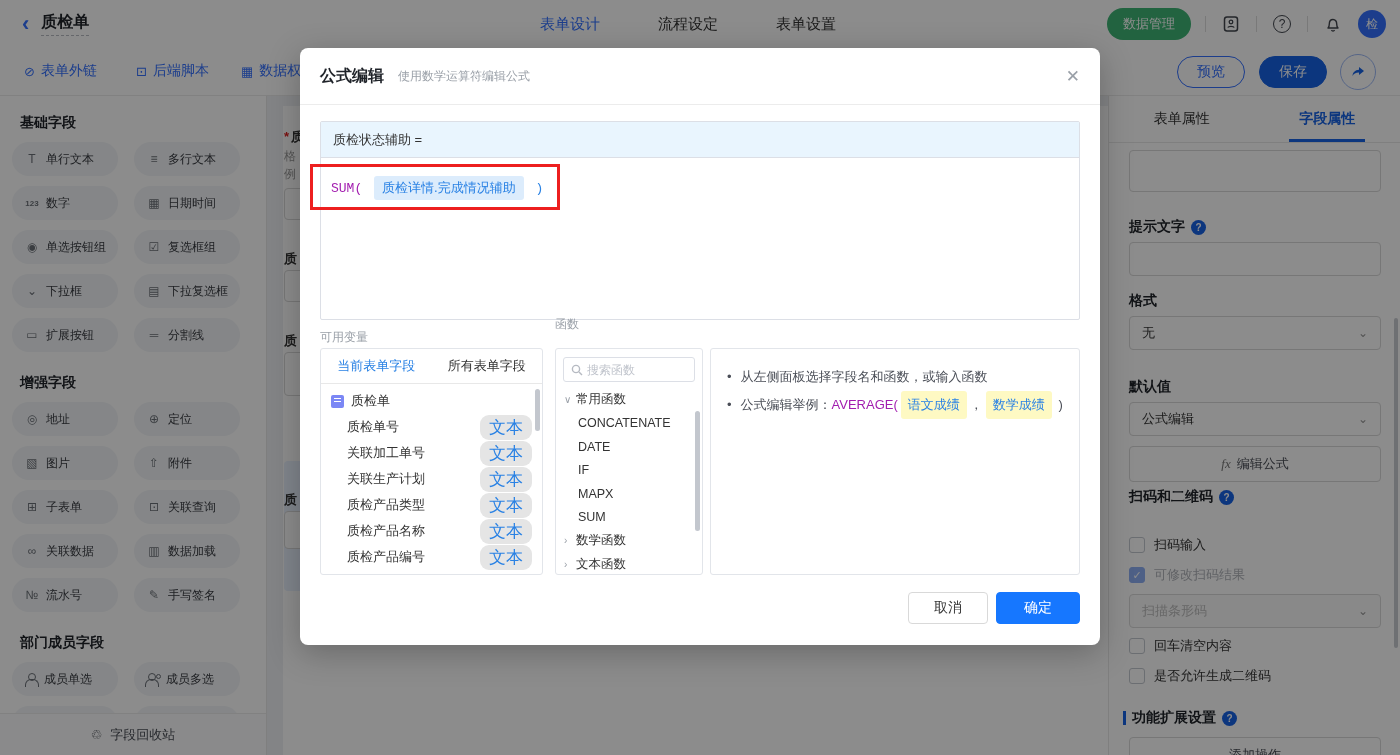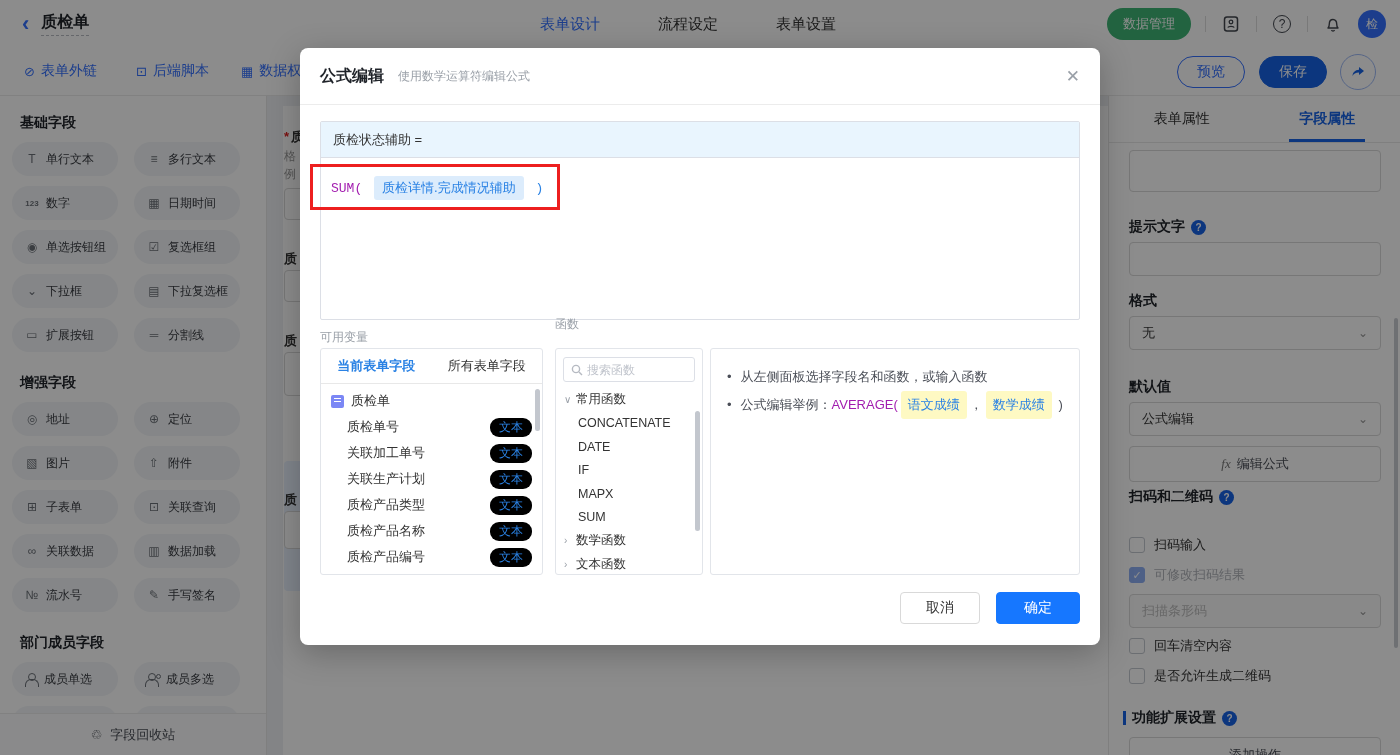--- a/index.html
+++ b/index.html
@@ -86,45 +86,45 @@
   .f-head { height:36px; background:#e9f5fe; border-bottom:1px solid #dcdfe6; display:flex; align-items:center; padding:0 12px; font-size:13px; color:#333; }
   .f-body { padding:18px 10px; font-family:"Liberation Mono","DejaVu Sans Mono",monospace; font-size:13px; }
   .f-func { color:#a21caf; }
   .chip { display:inline-block; background:#dcecfc; color:#2a82e4; font-family:"Liberation Sans","DejaVu Sans",sans-serif; border-radius:3px; padding:3px 8px; font-size:13px; margin:0 4px; }
   .red-note { position:absolute; left:10px; top:116px; width:250px; height:46px; border:3px solid #ed1f1f; z-index:5; pointer-events:none; }
 
   .m-sec-label { position:absolute; font-size:12px; color:#9aa0a8; }
   .vpanel { position:absolute; left:20px; top:300px; width:223px; height:227px; border:1px solid #e2e5ea; border-radius:3px; overflow:hidden; }
   .v-tabs { height:35px; border-bottom:1px solid #e8e8e8; display:flex; align-items:center; }
   .v-tab { flex:1; text-align:center; font-size:13px; color:#333; cursor:pointer; }
-  .v-tab.active { color:#2a82e4;font-weight:bold; }
+  .v-tab.active { color:#2a82e4; }
   .tree-row { height:26px; display:flex; align-items:center; font-size:13px; color:#333; padding:0 10px; cursor:pointer; }
   .tree-row .doc-ic { width:13px; height:13px; background:#7b87f5; border-radius:2px; margin-right:7px; position:relative; flex:none; }
   .doc-ic:after { content:""; position:absolute; left:3px; top:3px; width:7px; height:1.5px; background:#fff; box-shadow:0 3px 0 #fff; }
   .tree-row.child { padding-left:26px; justify-content:space-between; }
-  .badge { background:#000000; color:#2a82e4; font-size:12px; border-radius:9px; padding:1px 9px; }
+  .badge { background:#e5e5e5; color:#2a82e4; font-size:17px; border-radius:9px; padding:1px 9px; }
   .v-scroll { position:absolute; right:2px; top:40px; width:5px; height:42px; border-radius:3px; background:#c3c7ce; }
 
   .fnpanel { position:absolute; left:255px; top:300px; width:148px; height:227px; border:1px solid #e2e5ea; border-radius:3px; overflow:hidden; }
   .fn-search { position:relative; margin:8px 7px 6px; height:25px; border:1px solid #dcdfe6; border-radius:3px; display:flex; align-items:center; }
   .fn-search svg { margin:0 4px 0 7px; flex:none; }
   .fn-search input { border:none; outline:none; width:95px; font-size:12px; color:#333; font-family:inherit; }
   .fn-search input::placeholder { color:#c0c4cc; }
   .fn-row { height:23.5px; display:flex; align-items:center; font-size:12.5px; color:#333; padding-left:8px; cursor:pointer; }
   .fn-row .tw { color:#9aa0a8; font-size:10px; width:12px; flex:none; }
   .fn-row.item { padding-left:22px; }
   .fn-scroll { position:absolute; right:2px; top:62px; width:5px; height:120px; border-radius:3px; background:#c3c7ce; }
 
   .helppanel { position:absolute; left:410px; top:300px; width:370px; height:227px; border:1px solid #e2e5ea; border-radius:3px; padding:14px 10px; }
   .hp-line { font-size:13px; color:#4a4e57; line-height:28px; display:flex; align-items:flex-start; }
   .hp-line .dot { margin:0 9px 0 6px; color:#4a4e57; }
   .hp-chip { display:inline-block; background:#fef9c3; color:#2a82e4; border-radius:3px; padding:0px 7px; margin:0 3px; }
   .hp-func { color:#a21caf; }
 
-  .m-foot { position:absolute; right:20px; bottom:21px; display:flex; gap:16px; }
+  .m-foot { position:absolute; right:20px; bottom:21px; display:flex; gap:8px; }
   .m-btn { height:32px; border-radius:4px; font-size:14px; display:flex; align-items:center; justify-content:center; cursor:pointer; }
   .btn-cancel { width:80px; background:#fff; border:1px solid #d9d9d9; color:#333; }
   .btn-ok { width:84px; background:#1677ff; border:1px solid #1677ff; color:#fff; }
 </style>
 </head>
 <body>
 
 <div id="app">
 
   <div class="topbar">

